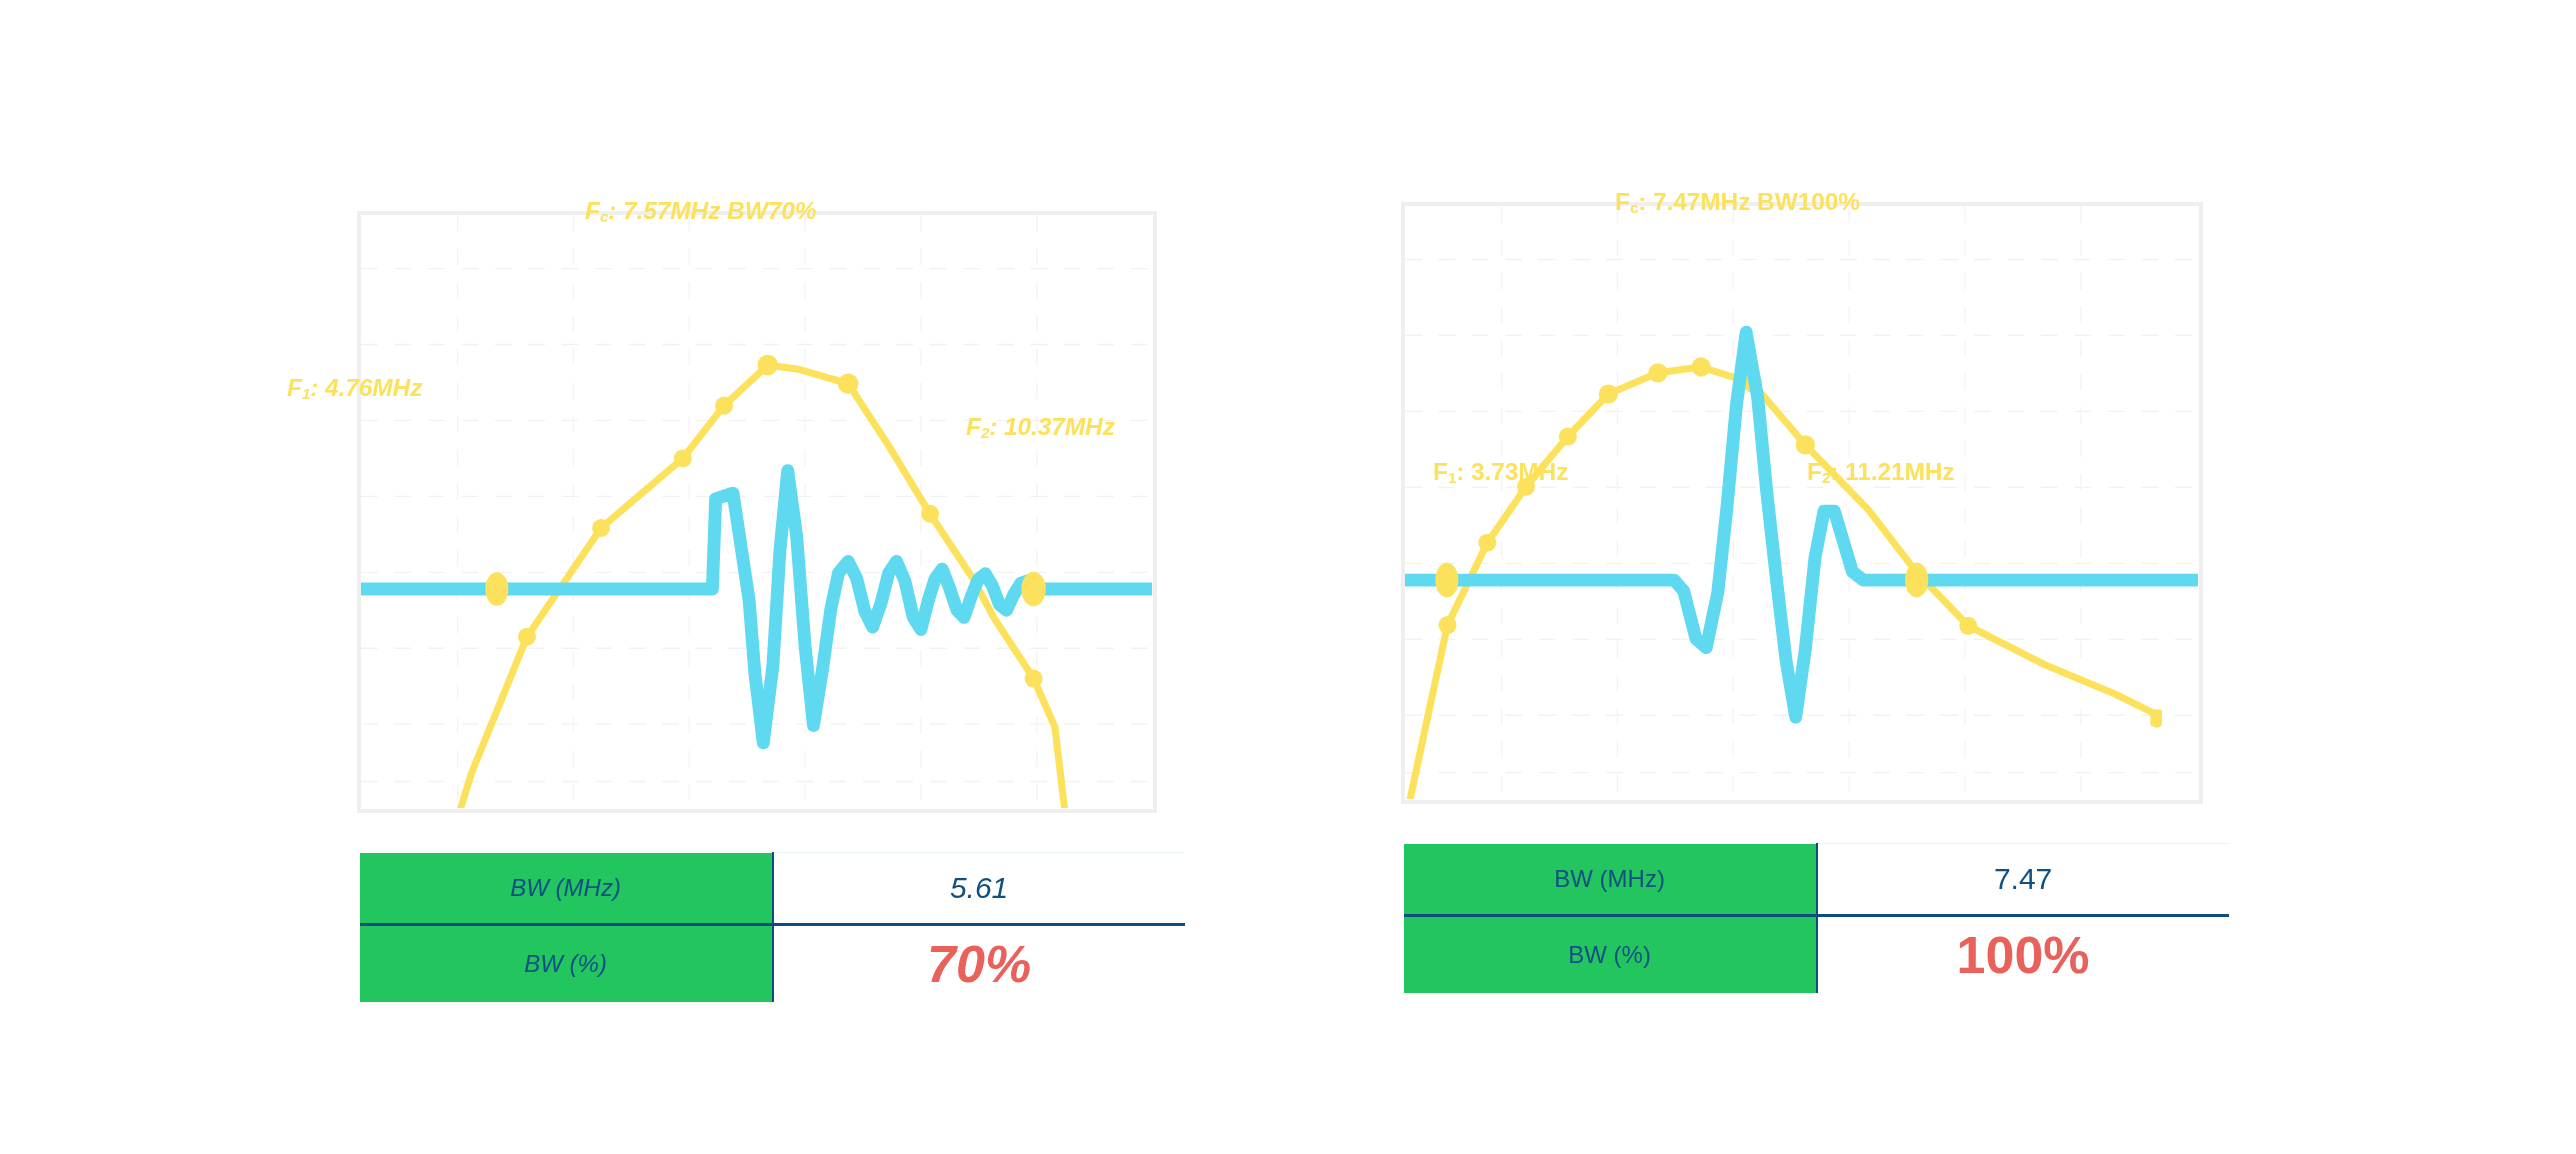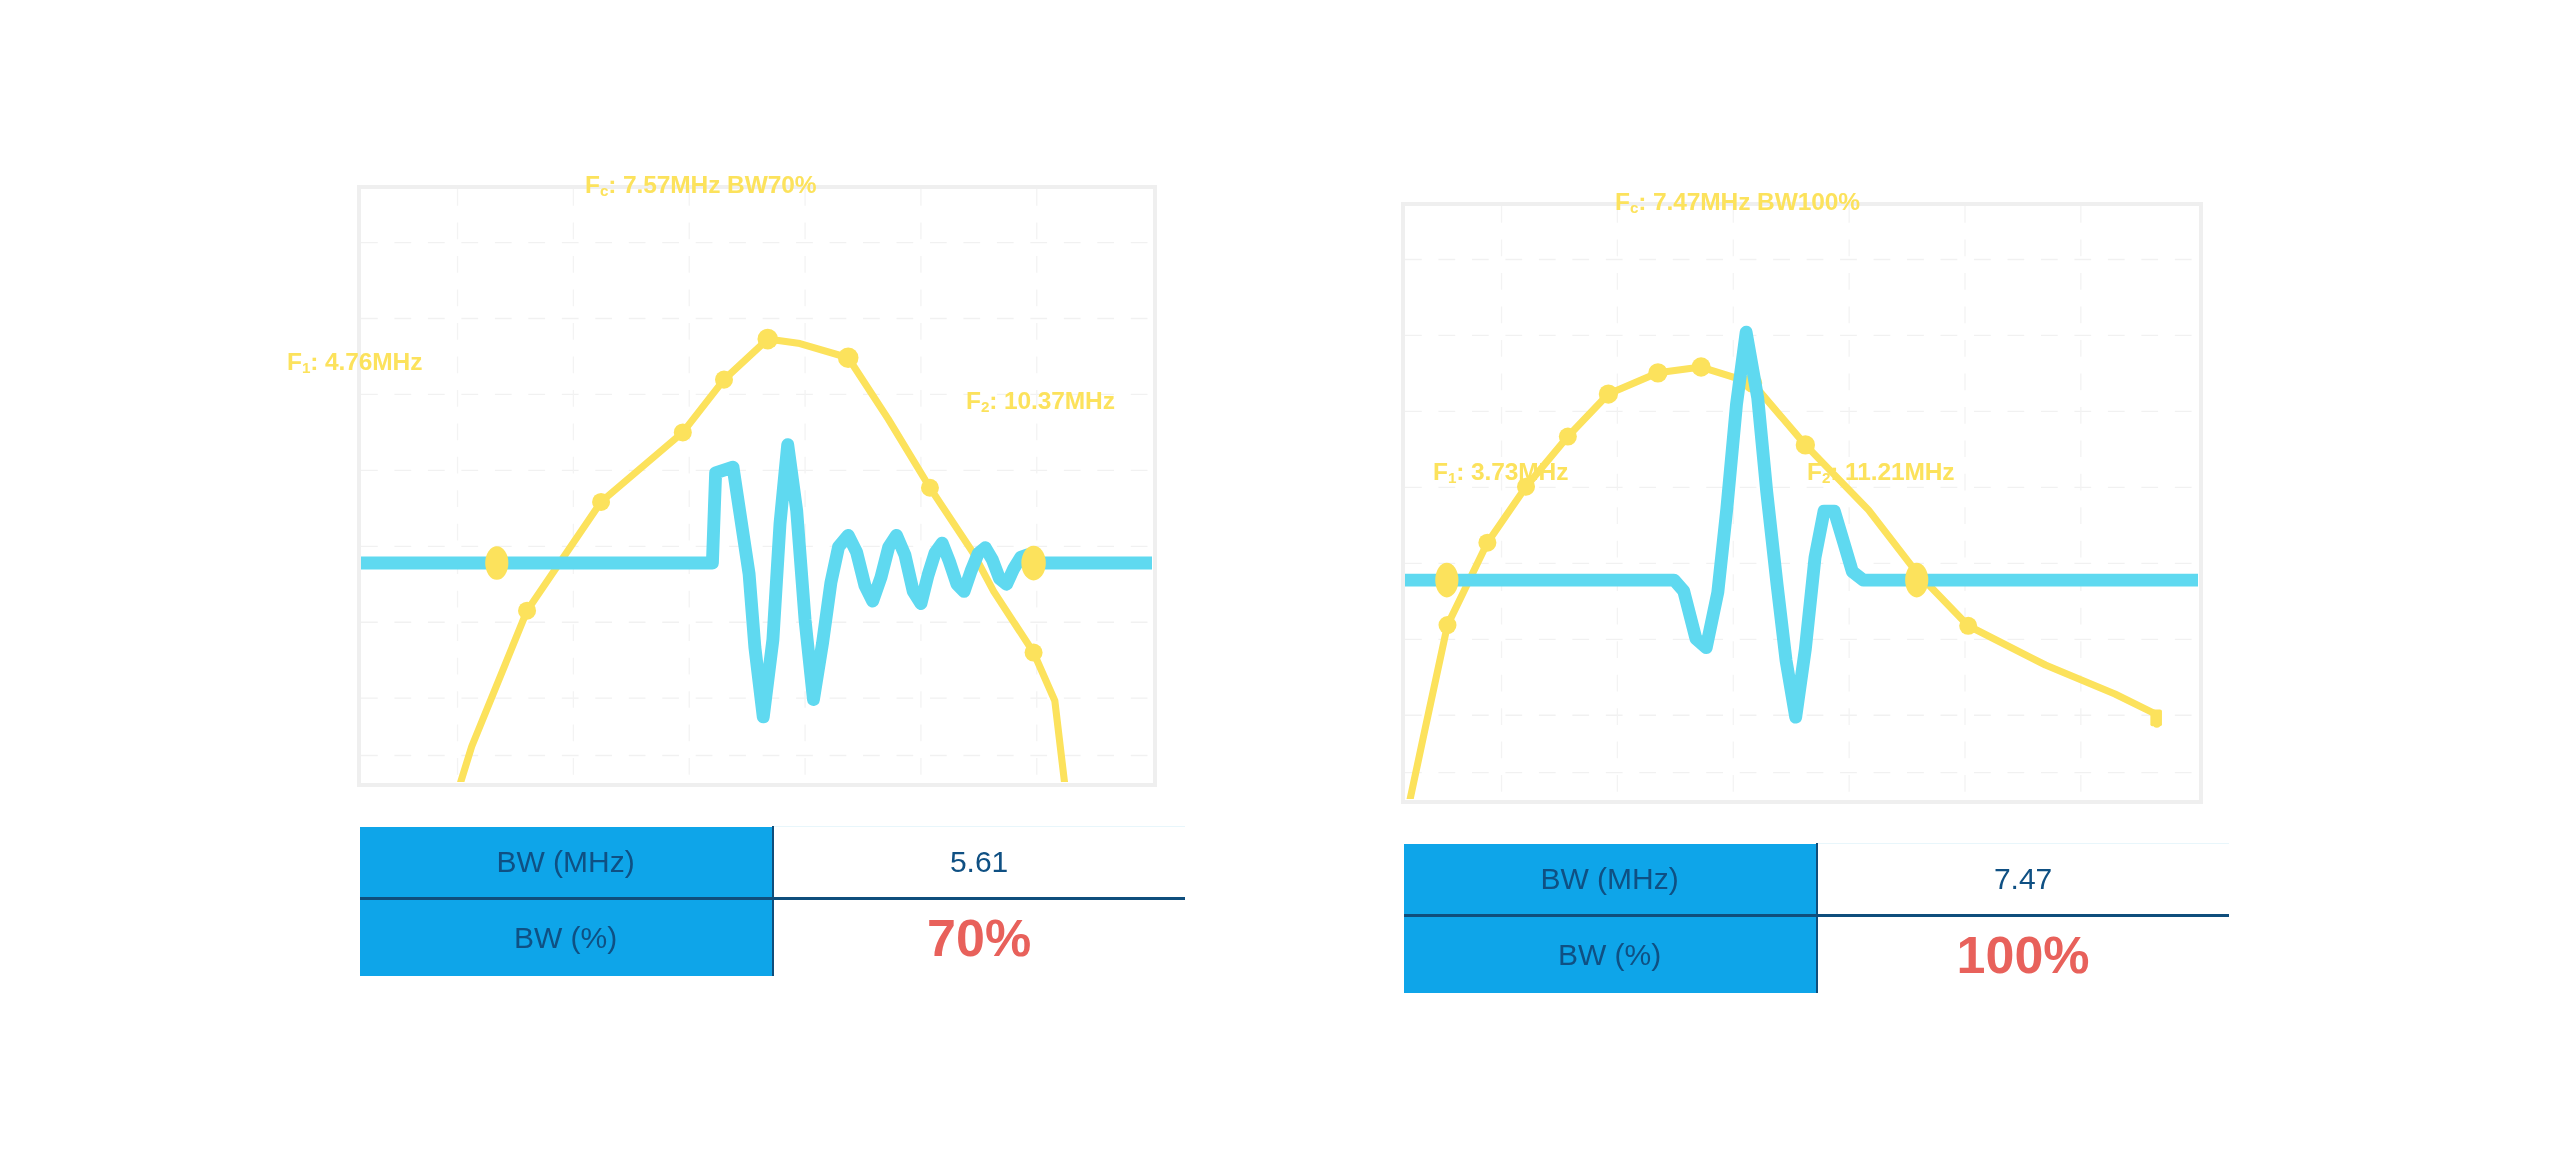--- a/index.html
+++ b/index.html
@@ -43,23 +43,23 @@
     border-collapse: collapse;
     table-layout: fixed;
   }
   .bw-table td {
     padding: 0;
     text-align: center;
     vertical-align: middle;
     font-family: "Liberation Sans", sans-serif;
   }
   .hdr-cell {
-    background: #0ea5e9;
+    background: #22c55e;
     color: #0F5083;
-    font-size: 30px;
+    font-size: 24px;
     font-weight: normal;
     border-right: 2.6px solid #0F4E7C;
   }
   .val-cell {
     background: #ffffff;
     color: #0F5083;
     font-size: 30px;
   }
   .val-cell.pct {
     color: #E8615B;
@@ -67,21 +67,21 @@
     font-weight: bold;
   }
   .row-top td { border-bottom: 3.9px solid #0F4E7C; }
   .row-top .val-cell { border-top: 1.3px solid #e8f6fb; margin-left: 12px; }
 </style>
 </head>
 <body>
 
 <div id="stage">
 
-  <div class="panel" style="left:357px; top:185px; width:800px; height:602px;">
+  <div class="panel" style="left:357px; top:211px; width:800px; height:602px;font-style:italic;">
 
     <div class="chart-frame" style="left:0; top:0; width:800px; height:602px;">
 
       <svg class="chart-svg" width="791" height="593" viewBox="0 0 1229 921">
 
         <g stroke="#f1f1f1" stroke-width="2" stroke-dasharray="26 26" fill="none">
           <line x1="0" y1="83" x2="1229" y2="83"></line>
           <line x1="0" y1="201" x2="1229" y2="201"></line>
           <line x1="0" y1="319" x2="1229" y2="319"></line>
           <line x1="0" y1="437" x2="1229" y2="437"></line>

